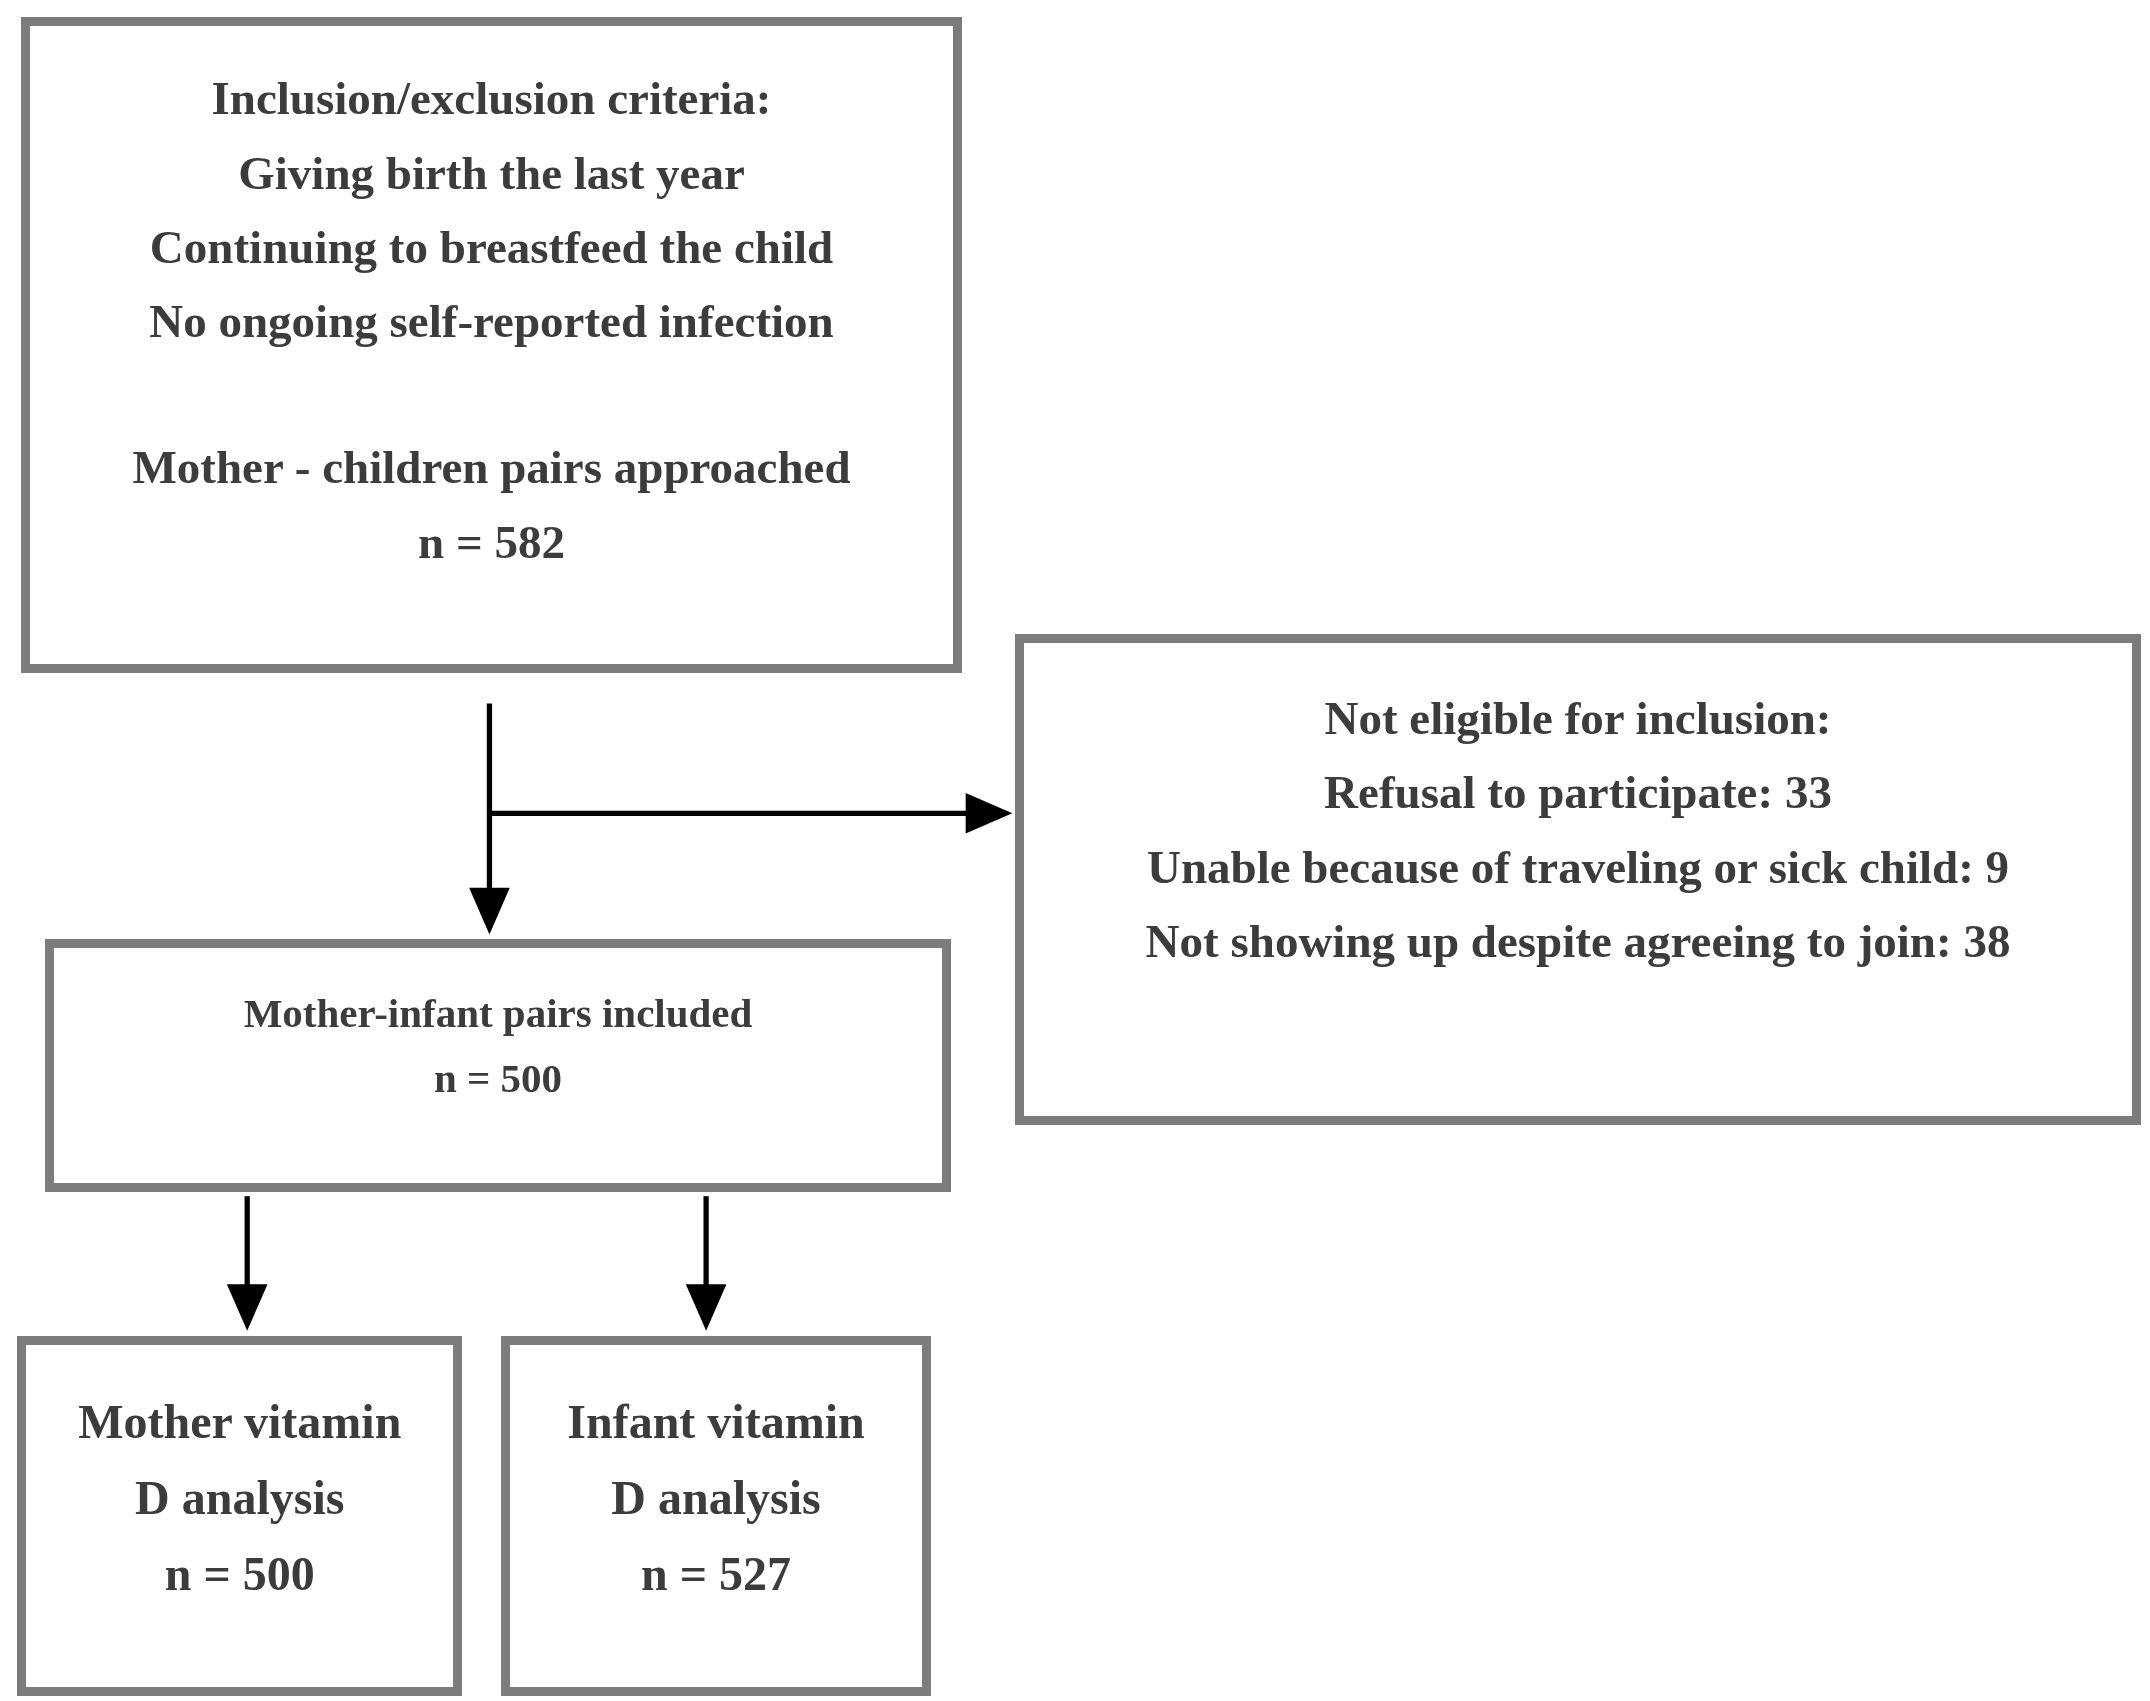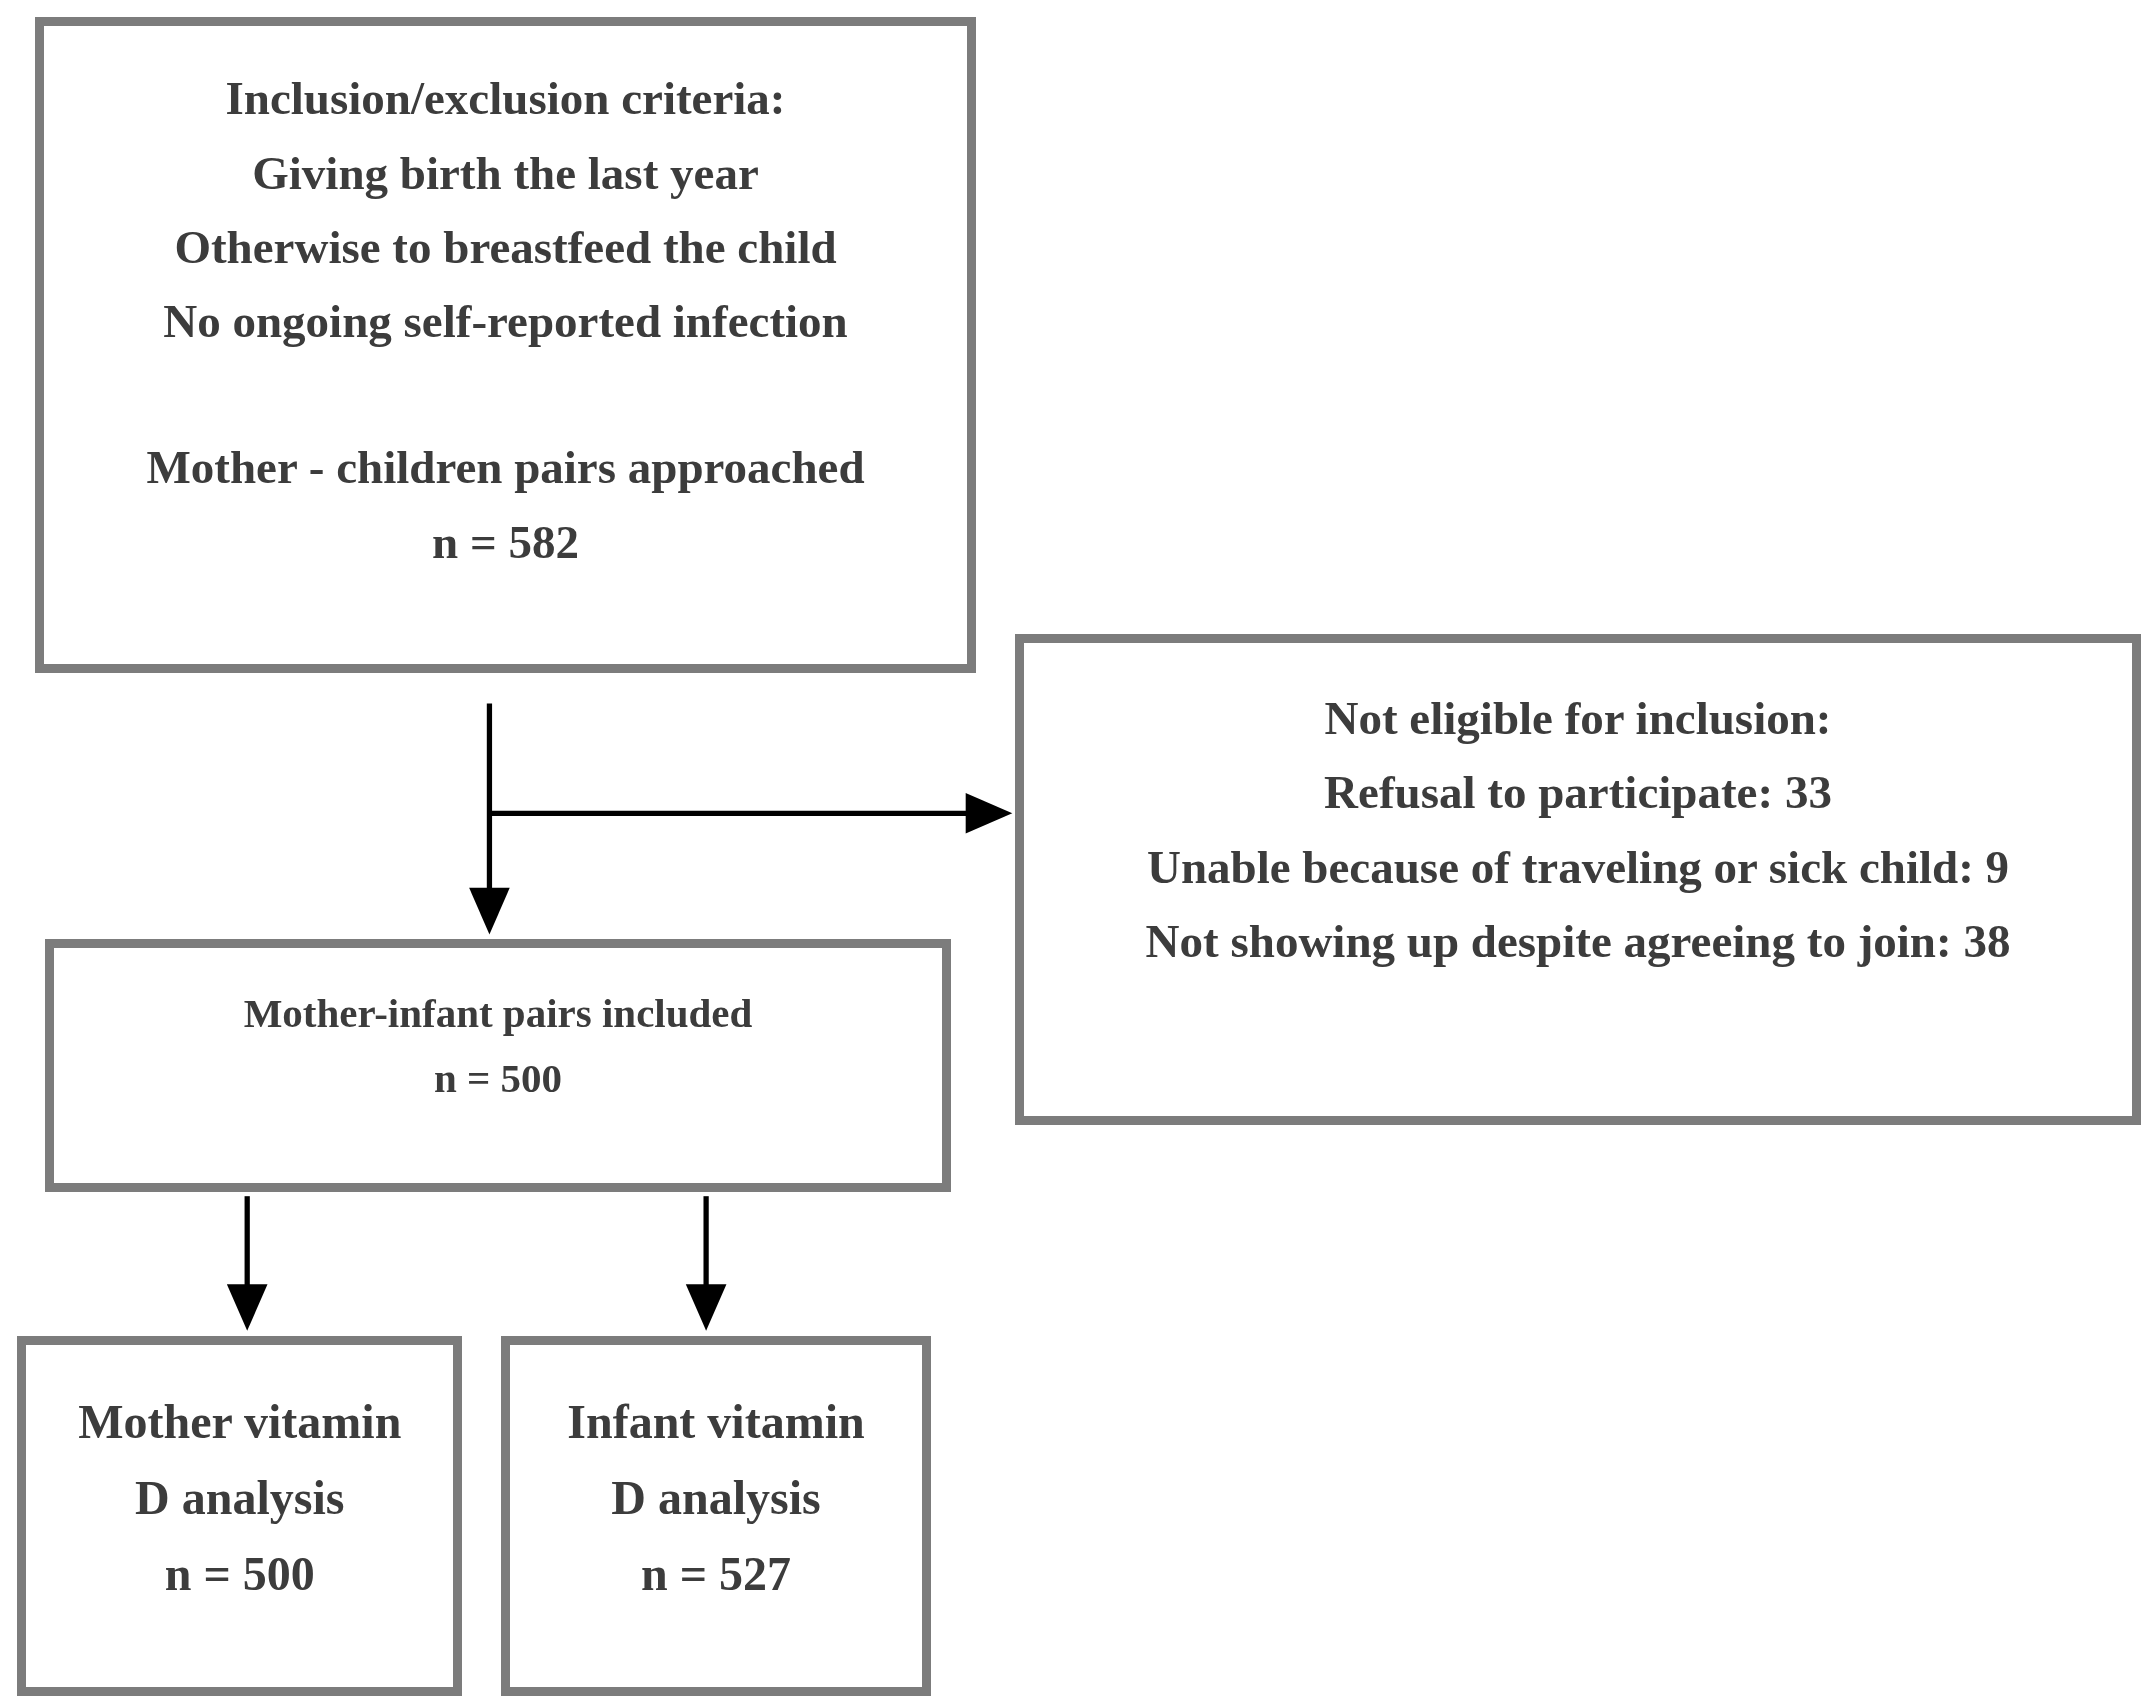--- a/index.html
+++ b/index.html
@@ -26,21 +26,21 @@
   }
   .box {
     position: absolute;
     box-sizing: border-box;
     border: 9.8px solid var(--border-color);
     background: var(--bg-color);
     text-align: center;
   }
   .line { line-height: 1.58; white-space: nowrap; }
   .box-criteria {
-    left: 35px; top: 17.3px;
+    left: 21px; top: 17.3px;
     width: 941px; height: 656px;
     padding-top: 35px;
     font-size: 47px;
   }
   .box-criteria .group-approached { margin-top: 72px; }
   .box-not-eligible {
     left: 1015px; top: 634px;
     width: 1126px; height: 491px;
     padding-top: 38px;
     font-size: 47px;
@@ -76,21 +76,21 @@
 </style>
 </head>
 <body>
 
 <div class="page">
 
   <div class="box box-criteria">
     <div class="group-criteria">
       <div class="line">Inclusion/exclusion criteria:</div>
       <div class="line">Giving birth the last year</div>
-      <div class="line">Otherwise to breastfeed the child</div>
+      <div class="line">Continuing to breastfeed the child</div>
       <div class="line">No ongoing self-reported infection</div>
     </div>
     <div class="group-approached">
       <div class="line">Mother - children pairs approached</div>
       <div class="line">n = 582</div>
     </div>
   </div>
 
   <div class="box box-not-eligible">
     <div class="line">Not eligible for inclusion:</div>

